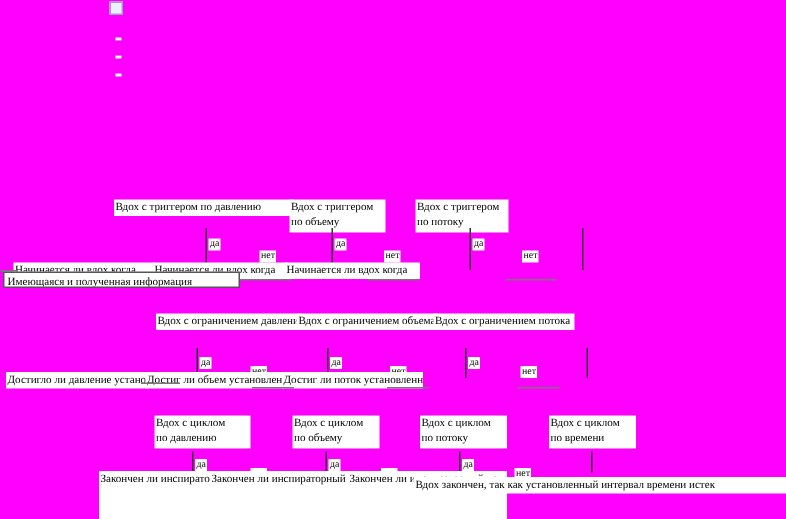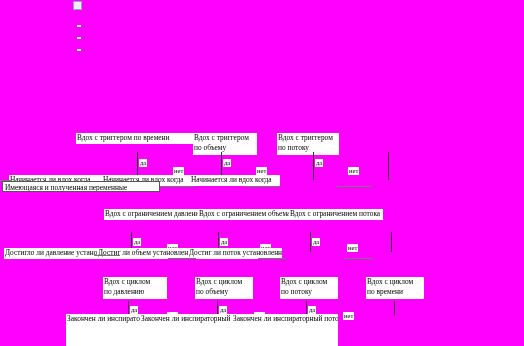--- a/index.html
+++ b/index.html
@@ -79,21 +79,21 @@
 </head>
 <body>
 
 <div id="stage">
 
   <div class="topmark" style="left:73px;top:1px;width:7px;height:7px;"></div>
   <div class="bullet" style="left:77px;top:25px;"></div>
   <div class="bullet" style="left:77px;top:37px;"></div>
   <div class="bullet" style="left:77px;top:49px;"></div>
 
-  <div class="plain" style="left:76px;top:133px;width:120px;height:11px;">Вдох с триггером по времени</div>
+  <div class="plain" style="left:76px;top:133px;width:120px;height:11px;">Вдох с триггером по давлению</div>
 
   <div class="plain wrap" style="left:193px;top:133px;width:64px;height:22px;">Вдох с триггером<br>по объему</div>
 
   <div class="plain wrap" style="left:277px;top:133px;width:62px;height:22px;">Вдох с триггером<br>по потоку</div>
 
   <div class="vline" style="left:137px;top:152px;height:28px;"></div>
   <div class="vline" style="left:221px;top:152px;height:28px;"></div>
   <div class="vline" style="left:313px;top:152px;height:28px;"></div>
   <div class="vline" style="left:388px;top:152px;height:28px;"></div>
 
@@ -103,21 +103,21 @@
   <div class="lbl" style="left:223px;top:159px;">да</div>
   <div class="lbl" style="left:256px;top:167px;">нет</div>
 
   <div class="lbl" style="left:315px;top:159px;">да</div>
   <div class="lbl" style="left:348px;top:167px;">нет</div>
 
   <div class="plain" style="left:9px;top:175px;width:94px;height:11px;">Начинается ли вдох когда</div>
   <div class="plain" style="left:102px;top:175px;width:90px;height:11px;">Начинается ли вдох когда</div>
   <div class="plain" style="left:190px;top:175px;width:90px;height:11px;">Начинается ли вдох когда</div>
 
-  <div class="tbox" style="left:2px;top:181px;width:158px;height:11px;">Имеющаяся  и  полученная  переменные</div>
+  <div class="tbox" style="left:2px;top:181px;width:158px;height:11px;">Имеющаяся  и  полученная  информация</div>
 
   <div class="hline" style="left:0px;top:180px;width:12px;"></div>
   <div class="hline" style="left:160px;top:186px;width:34px;"></div>
   <div class="hline" style="left:245px;top:186px;width:34px;"></div>
   <div class="hline" style="left:337px;top:186px;width:34px;"></div>
 
   <div class="plain" style="left:104px;top:209px;width:97px;height:11px;">Вдох с ограничением давления</div>
   <div class="plain" style="left:198px;top:209px;width:94px;height:11px;">Вдох с ограничением объема</div>
   <div class="plain" style="left:289px;top:209px;width:94px;height:11px;">Вдох с ограничением потока</div>
 
@@ -162,14 +162,15 @@
 
   <div class="lbl" style="left:308px;top:306px;">да</div>
   <div class="lbl" style="left:343px;top:312px;">нет</div>
 
   <div class="plain wrap" style="left:66px;top:314px;width:78px;height:32px;line-height:10.5px;">Закончен ли инспираторный поток при  установленного давления?</div>
 
   <div class="plain wrap" style="left:140px;top:314px;width:98px;height:32px;line-height:10.5px;">Закончен ли инспираторный поток при достижении установленного объема?</div>
 
   <div class="plain wrap" style="left:232px;top:314px;width:106px;height:32px;line-height:10.5px;">Закончен ли инспираторный поток при достижении установленного потока?</div>
 
+  <div class="plain" style="left:276px;top:318px;width:248px;height:11px;">Вдох закончен, так как установленный интервал времени истек</div>
 
 </div>
 
 </body></html>

